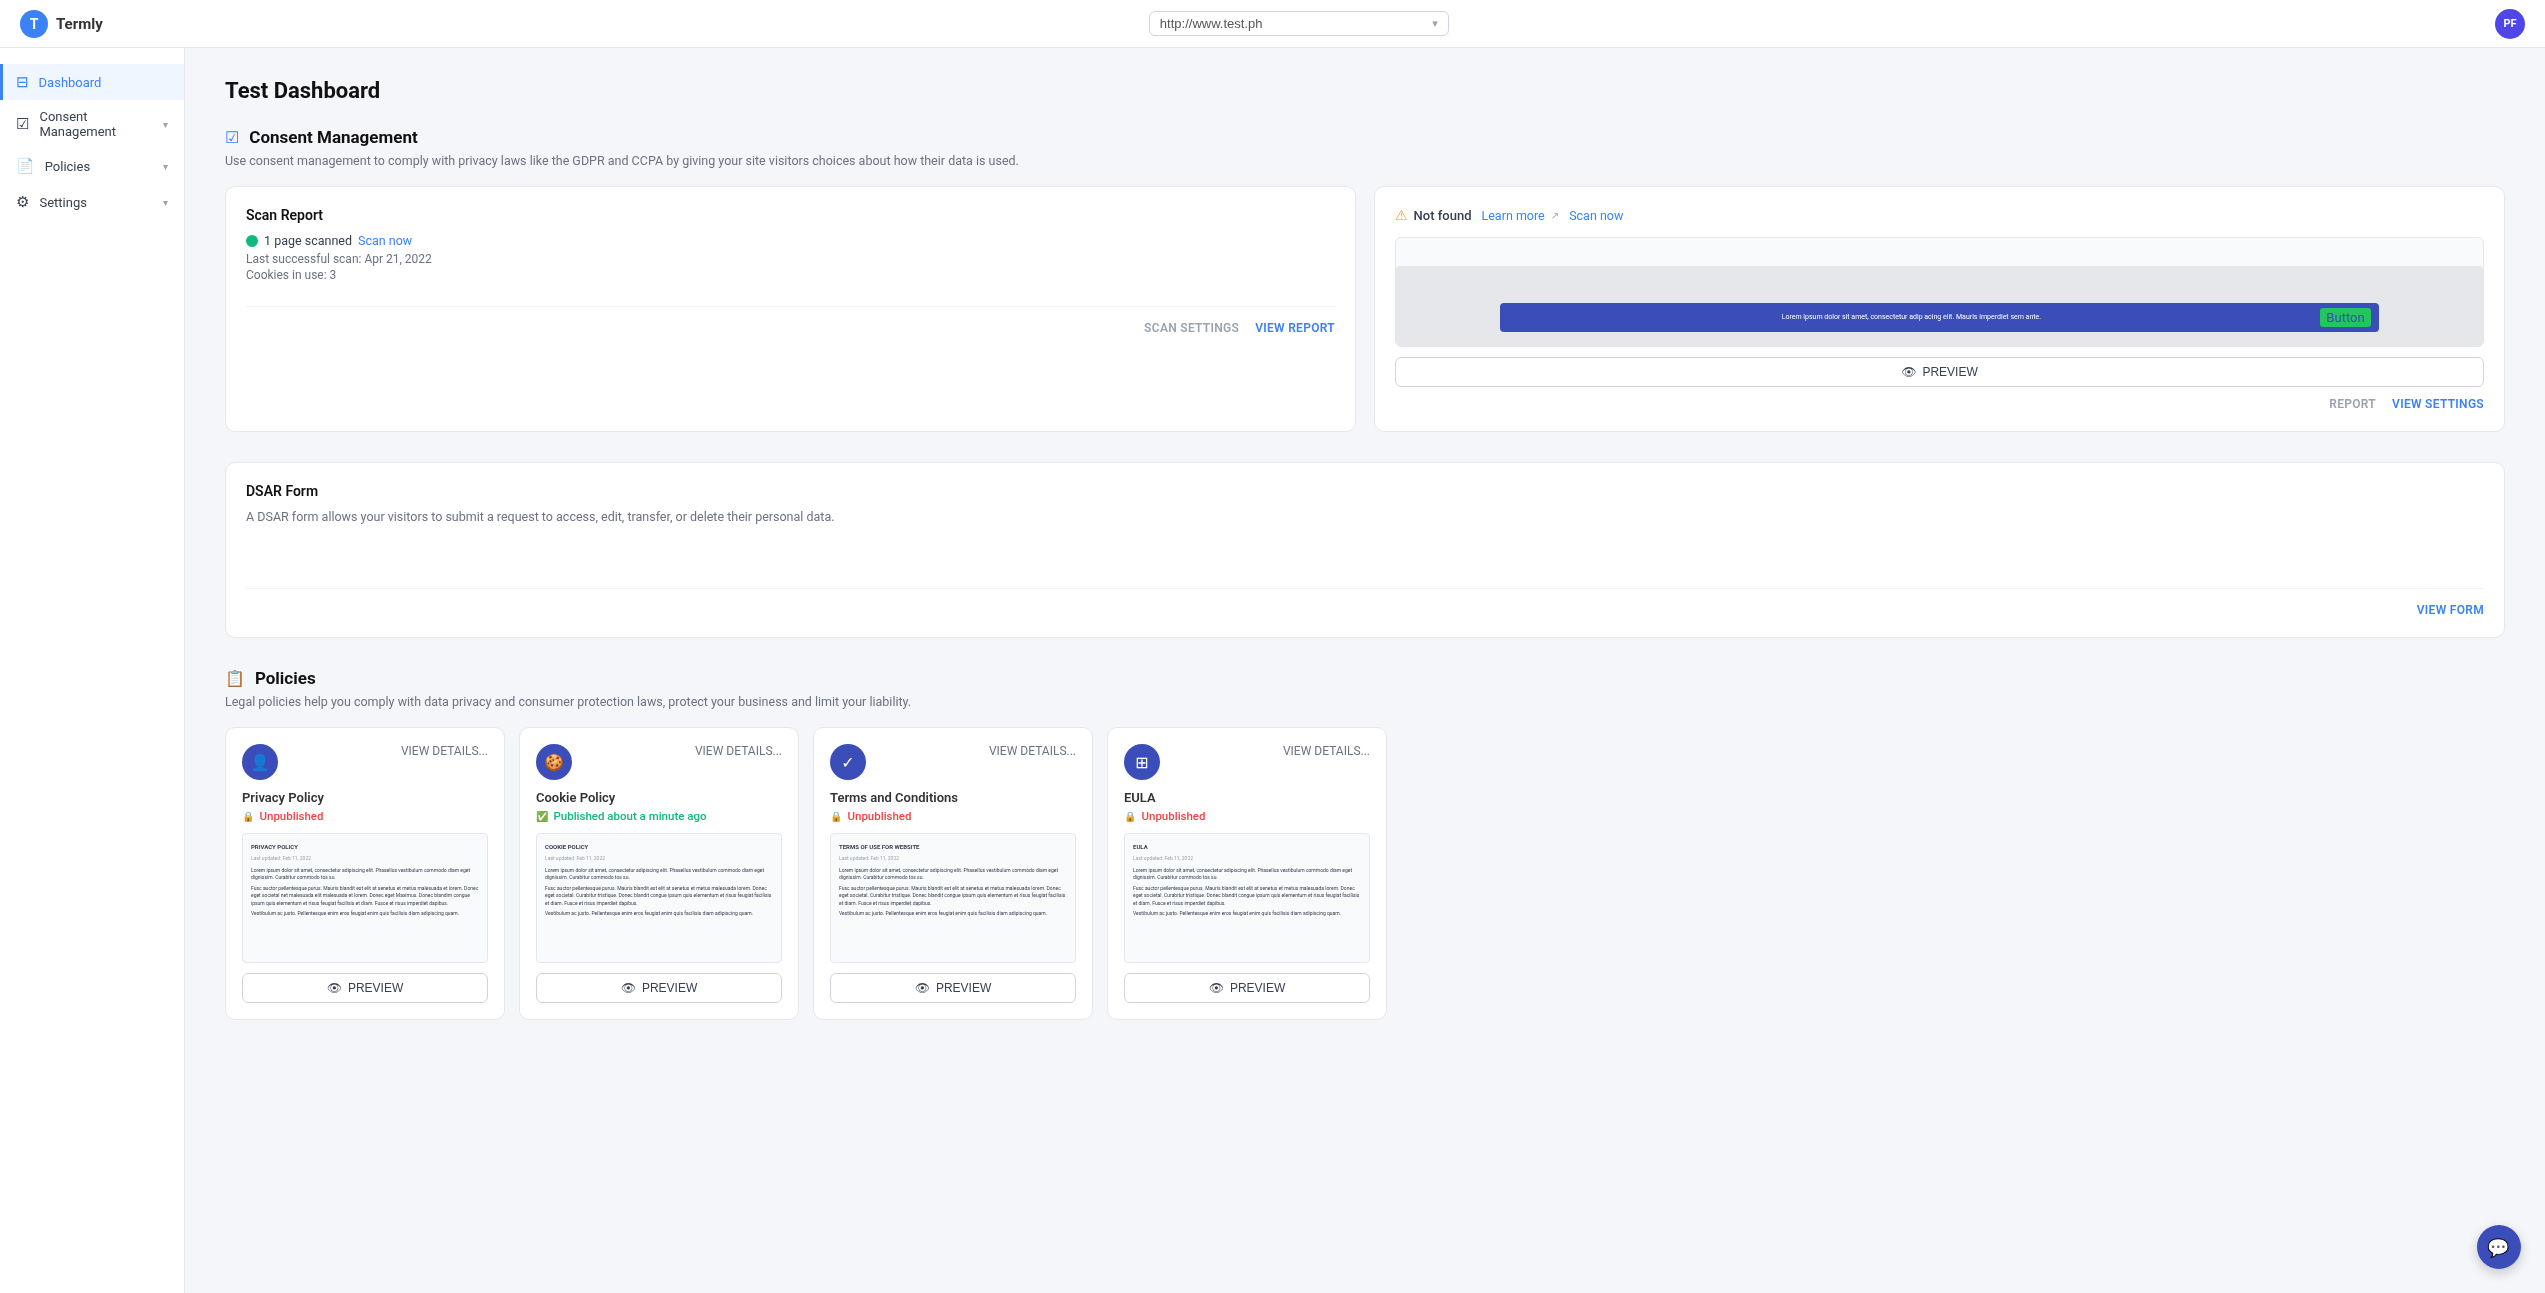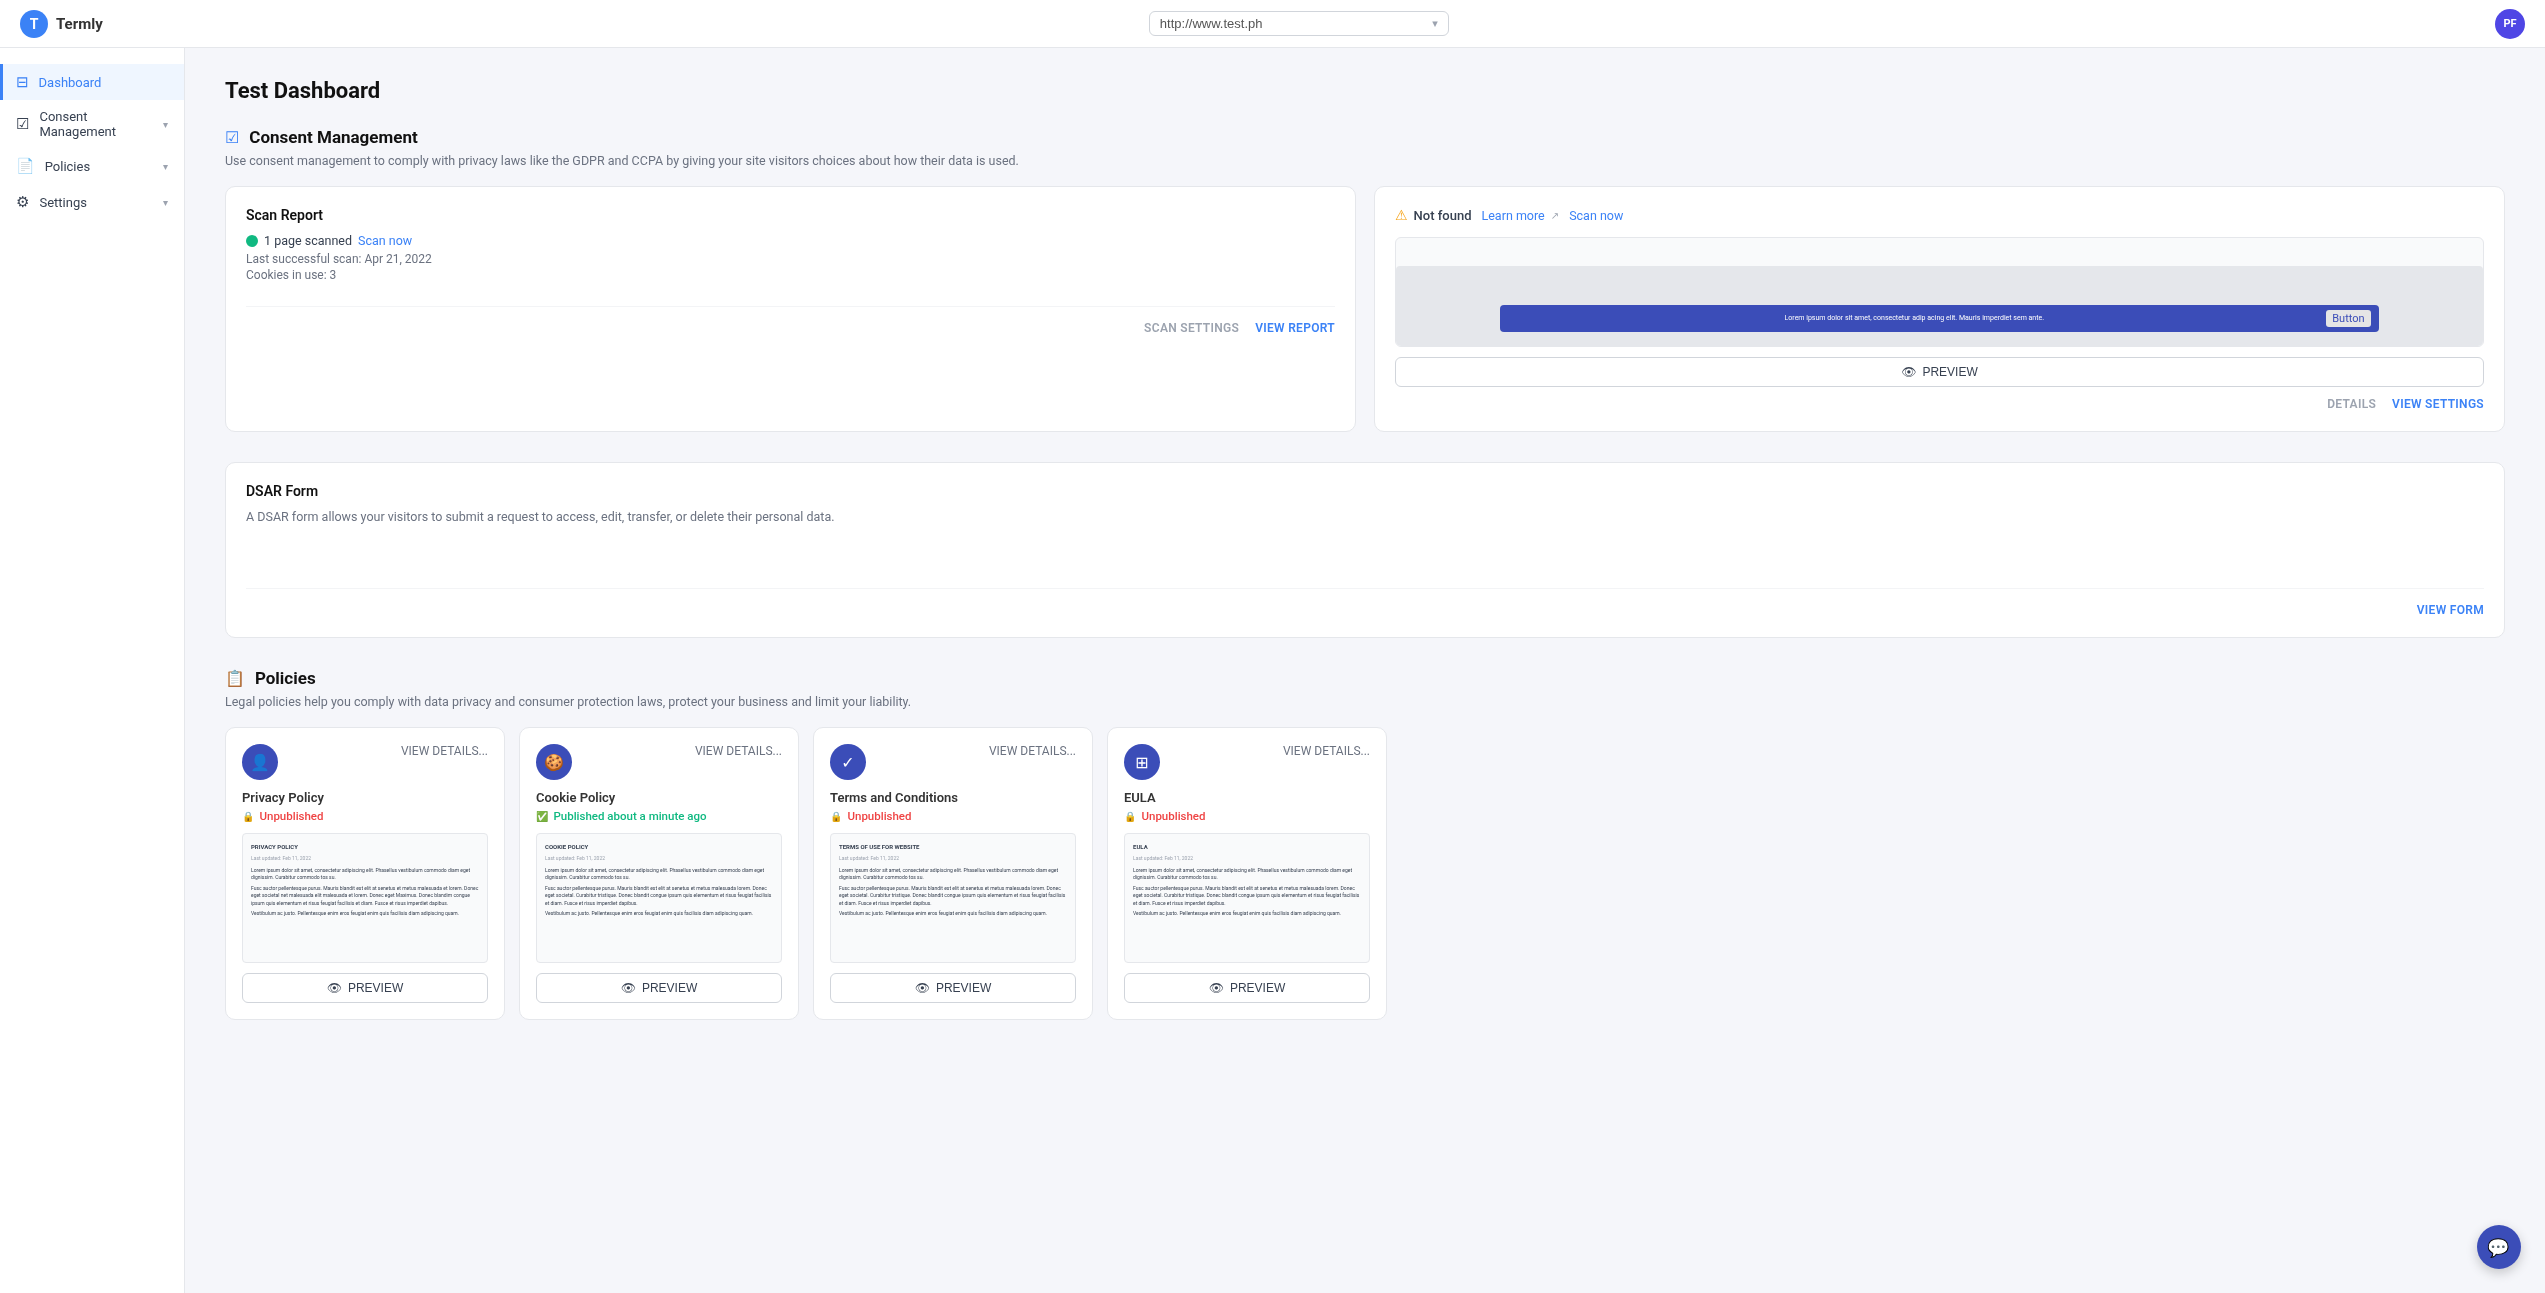--- a/index.html
+++ b/index.html
@@ -56,21 +56,21 @@
     .footer-link.primary { color: #3b82f6; }
 
     
     .consent-banner-card { flex: 1; }
     .banner-status { display: flex; align-items: center; gap: 6px; margin-bottom: 14px; }
     .warning-icon { color: #f59e0b; font-size: 14px; }
     .status-text { color: #374151; font-size: 13px; font-weight: 500; }
     .banner-preview { background: #f9fafb; border: 1px solid #e5e7eb; border-radius: 6px; display: flex; align-items: flex-end; justify-content: center; min-height: 110px; margin-bottom: 10px; overflow: hidden; position: relative; }
     .mini-banner { background: #3b4db8; color: #fff; font-size: 7px; padding: 5px 8px; border-radius: 4px; display: flex; align-items: center; gap: 6px; width: 82%; margin: 8px auto; }
     .mini-banner-text { flex: 1; line-height: 1.3; text-align: center; }
-    .mini-banner-btn { background: #e5e5e5; color: #3b4db8; border-radius: 3px; padding: 2px 6px; font-size: 11px; white-space: nowrap; cursor: pointer; }
+    .mini-banner-btn { background: #22c55e; color: #3b4db8; border-radius: 3px; padding: 2px 6px; font-size: 13px; white-space: nowrap; cursor: pointer; }
     .preview-btn { display: flex; align-items: center; justify-content: center; gap: 6px; border: 1px solid #d1d5db; border-radius: 6px; padding: 7px; cursor: pointer; font-size: 12px; color: #374151; width: 100%; background: #fff; margin-bottom: 6px; }
     .banner-card-footer { display: flex; justify-content: flex-end; gap: 16px; margin-top: 10px; }
 
     
     .dsar-card { }
     .dsar-desc { font-size: 12.5px; color: #6b7280; margin-bottom: 64px; }
 
     
     .policies-section { margin-top: 10px; }
     .policy-cards { display: flex; gap: 14px; flex-wrap: wrap; }
@@ -176,21 +176,21 @@
               </div>
             </div>
           </div>
           <div style="margin-top:10px; margin-bottom:8px;">
             <button class="preview-btn">
               <span>👁</span>
               <span>PREVIEW</span>
             </button>
           </div>
           <div class="banner-card-footer">
-            <span class="footer-link">DETAILS</span>
+            <span class="footer-link">REPORT</span>
             <span class="footer-link primary">VIEW SETTINGS</span>
           </div>
         </div>
       </div>
 
       <div class="card dsar-card" style="margin-bottom:30px;">
         <div class="card-title">DSAR Form</div>
         <p class="dsar-desc">A DSAR form allows your visitors to submit a request to access, edit, transfer, or delete their personal data.</p>
         <div class="card-footer">
           <span class="footer-link primary">VIEW FORM</span>

